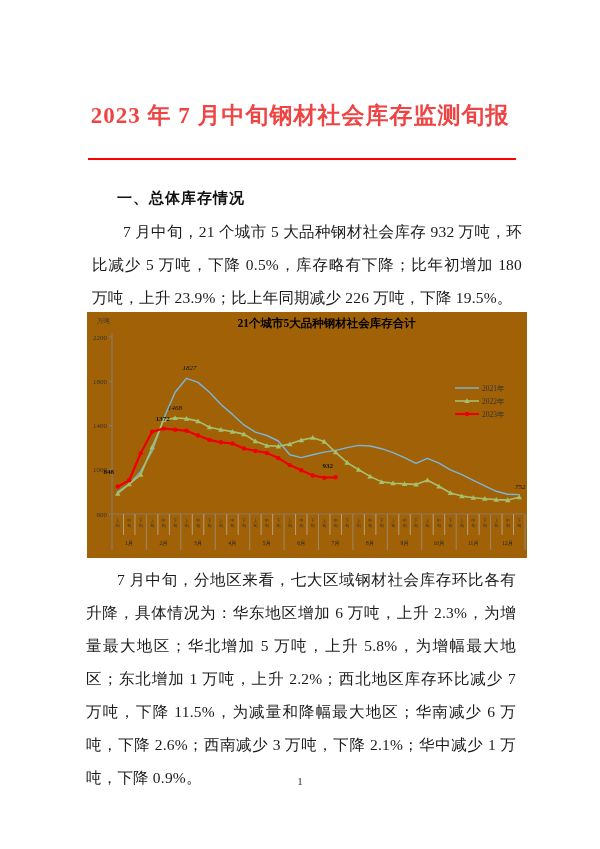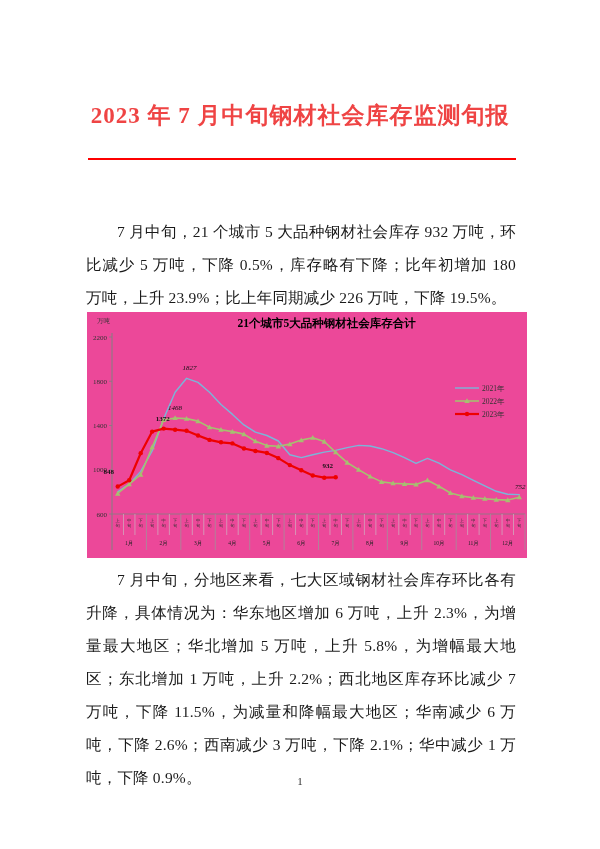--- a/index.html
+++ b/index.html
@@ -13,38 +13,39 @@
   }
   .red-rule{position:absolute;top:158px;left:88px;width:428px;height:2px;background:#fe0000;}
   .section-heading{
     position:absolute;top:189px;left:117px;font-size:15px;font-weight:bold;color:#111;
     letter-spacing:1px;
   }
   .body-para{
     position:absolute;left:86px;width:430px;font-size:15.5px;line-height:33px;
     text-align:justify;text-indent:2em;color:#1a1a1a;letter-spacing:0.2px;
   }
-  #para1{top:215px;}
+  #para1{top:215px;margin-left:6px;}
   #para2{top:563px;}
-  .chart-figure{position:absolute;top:312px;left:87px;width:440px;height:246px;background:#ec4899;}
+  .chart-figure{position:absolute;top:312px;left:87px;width:440px;height:246px;background:#a16207;}
   .chart-figure svg{display:block;}
   .page-number{
     position:absolute;top:775px;left:0;width:100%;text-align:center;
     font-size:11px;color:#333;
   }
 </style>
 </head>
 <body>
 
 <div class="page">
 
   <div class="doc-title">2023 年 7 月中旬钢材社会库存监测旬报</div>
 
   <div class="red-rule"></div>
 
+  <div class="section-heading">一、总体库存情况</div>
 
   <div class="body-para" id="para1">7 月中旬，21 个城市 5 大品种钢材社会库存 932 万吨，环比减少 5 万吨，下降 0.5%，库存略有下降；比年初增加 180 万吨，上升 23.9%；比上年同期减少 226 万吨，下降 19.5%。</div>
 
   <div class="chart-figure">
     <svg id="chart-svg" width="440" height="246" viewBox="0 0 440 246" xmlns="http://www.w3.org/2000/svg">
         <text x="239.5" y="15" text-anchor="middle" font-size="11.5" font-weight="bold" font-family="&quot;Liberation Serif&quot;,&quot;DejaVu Serif&quot;,serif" fill="#000">21个城市5大品种钢材社会库存合计</text>
         <text x="10" y="11" font-size="6.5" font-family="&quot;Liberation Serif&quot;,&quot;DejaVu Serif&quot;,serif" fill="#333">万吨</text>
         <line x1="25" y1="21" x2="25" y2="238" stroke="#808080" stroke-width="1"></line>
         <line x1="25" y1="202" x2="438" y2="202" stroke="#808080" stroke-width="0.8"></line>
         <line x1="22" y1="202" x2="25" y2="202" stroke="#808080" stroke-width="0.8"></line>

